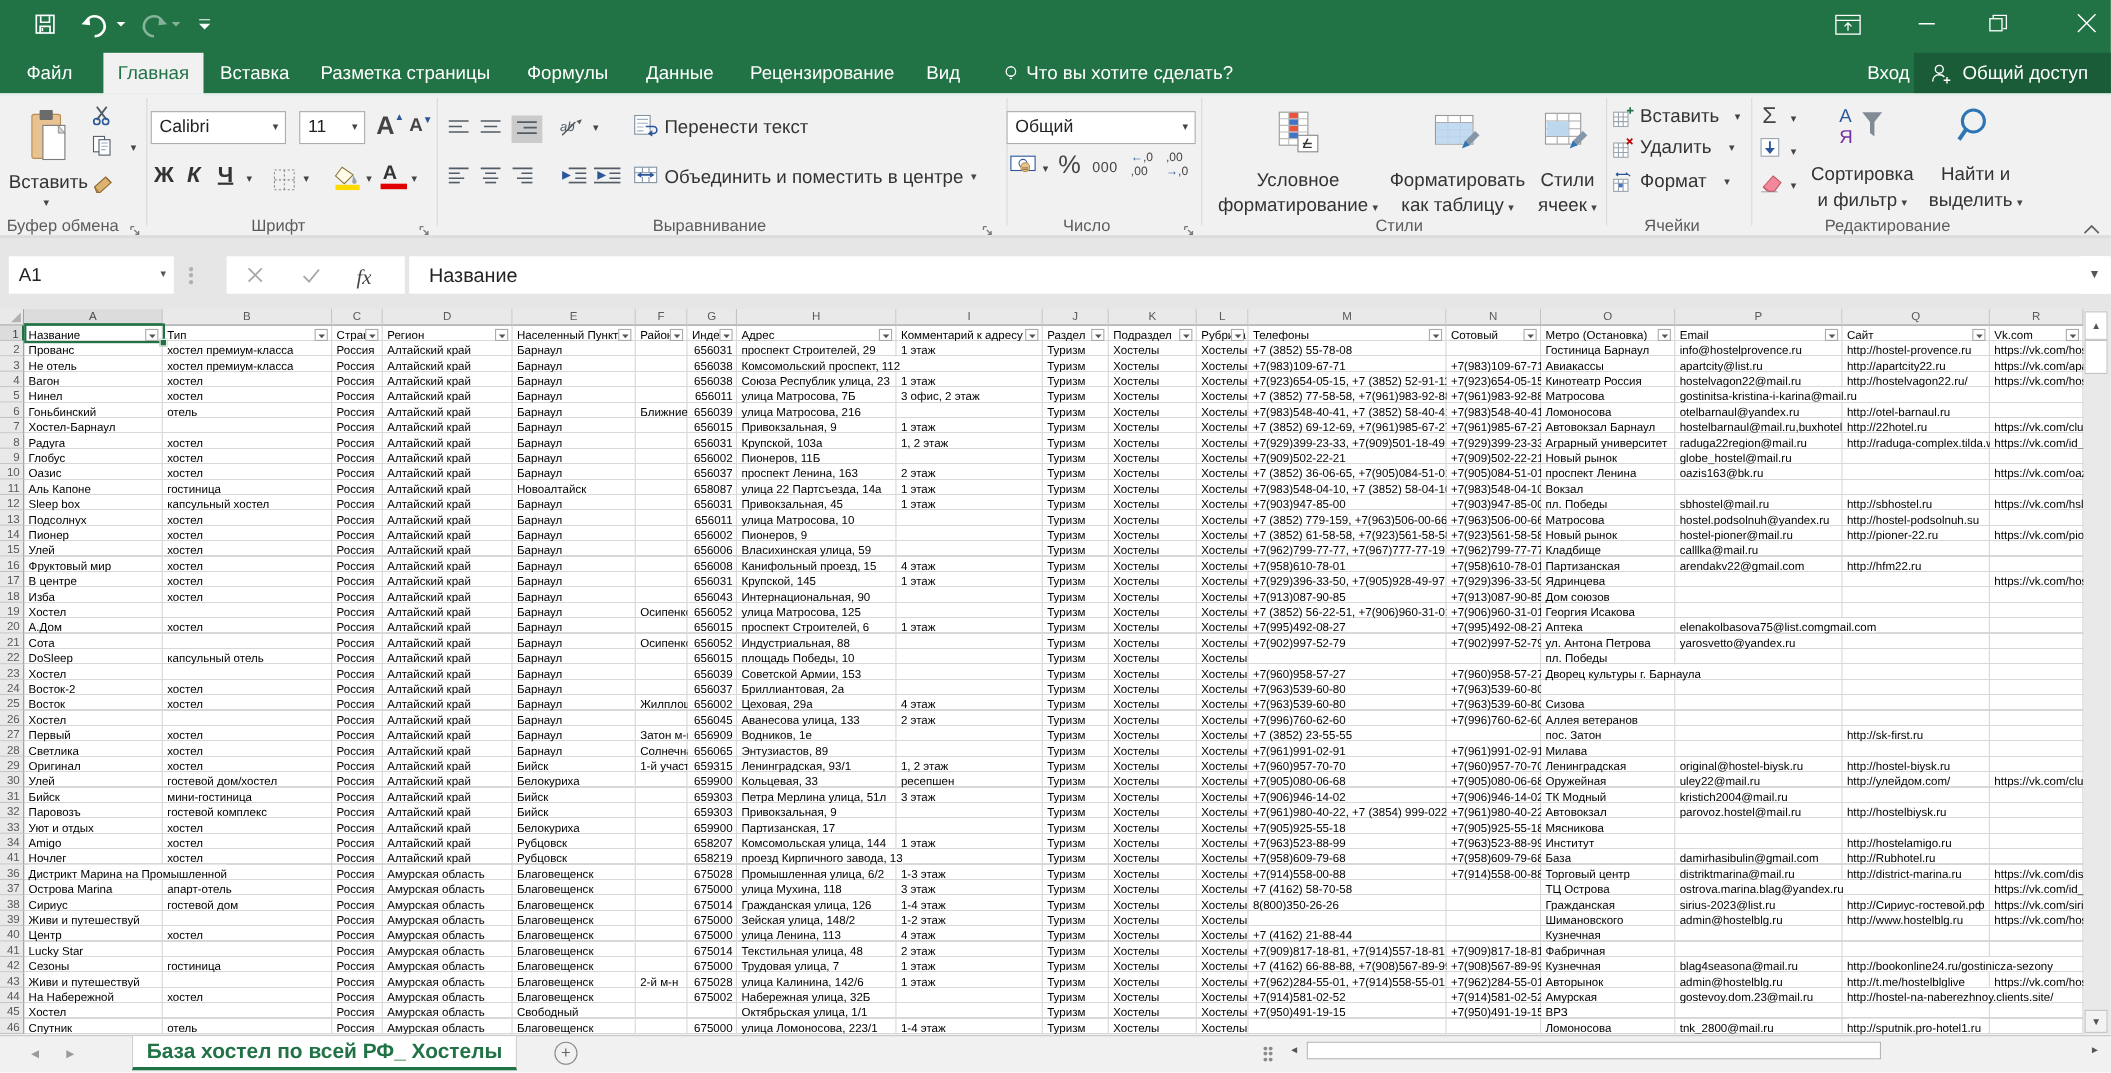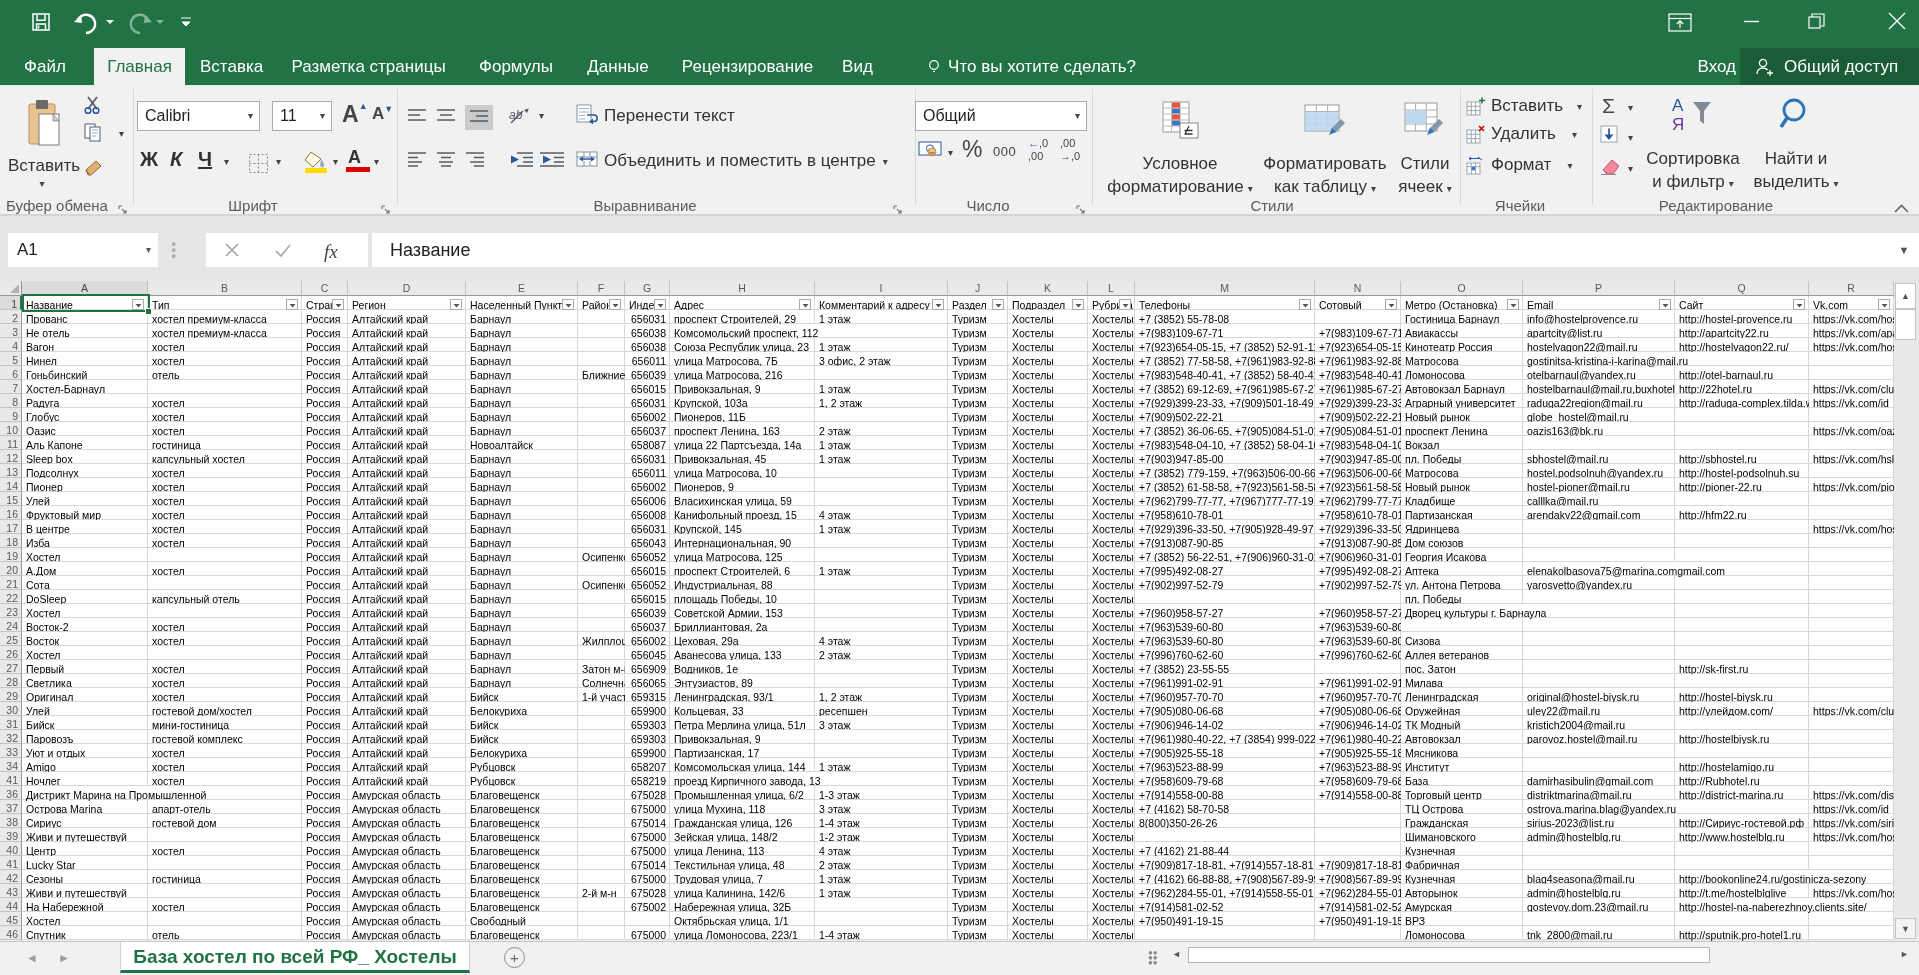--- a/index.html
+++ b/index.html
@@ -112,21 +112,21 @@
     </div>
   <div class="tabs">
     <div class="tab" style="left:24px;width:40px">Файл</div>
     <div class="tab active" style="left:94px;width:91px">Главная</div>
     <div class="tab" style="left:200px;width:63px">Вставка</div>
     <div class="tab" style="left:290px;width:157px">Разметка страницы</div>
     <div class="tab" style="left:475px;width:82px">Формулы</div>
     <div class="tab" style="left:584px;width:68px">Данные</div>
     <div class="tab" style="left:679px;width:137px">Рецензирование</div>
     <div class="tab" style="left:841px;width:33px">Вид</div>
-    <div class="tab" style="left:896px;width:240px;text-align:right"><svg width="16" height="16" viewBox="0 0 16 16" style="vertical-align:-3px;margin-right:6px">
+    <div class="tab" style="left:896px;width:240px;text-align:center"><svg width="16" height="16" viewBox="0 0 16 16" style="vertical-align:-3px;margin-right:6px">
           <circle cx="8" cy="6" r="4.3" fill="none" stroke="#fff" stroke-width="1.2"></circle>
           <path d="M6.5 10.5h3M7 12.5h2" stroke="#fff" stroke-width="1.2"></path>
         </svg>Что вы хотите сделать?</div>
   </div>
   <div class="vhod">Вход</div>
   <div class="share"><svg width="22" height="20" viewBox="0 0 22 20" style="vertical-align:-5px;margin:0 8px 0 14px">
         <circle cx="9" cy="6" r="3.6" fill="none" stroke="#fff" stroke-width="1.3"></circle>
         <path d="M3 17c0-3.8 2.6-6 6-6 2 0 3.6.7 4.6 2" fill="none" stroke="#fff" stroke-width="1.3"></path>
         <path d="M16 13v6M13 16h6" stroke="#fff" stroke-width="1.3"></path>
       </svg>Общий доступ</div>
@@ -853,21 +853,21 @@
 <div class="cell" style="left:466px;top:562px;width:112px"><span class="t">Барнаул</span></div>
 <div class="cell num" style="left:625px;top:562px;width:45px"><span class="t">656015</span></div>
 <div class="cell" style="left:670px;top:562px;width:145px"><span class="t">проспект Строителей, 6</span></div>
 <div class="cell" style="left:815px;top:562px;width:133px"><span class="t">1 этаж</span></div>
 <div class="cell" style="left:948px;top:562px;width:60px"><span class="t">Туризм</span></div>
 <div class="cell" style="left:1008px;top:562px;width:80px"><span class="t">Хостелы</span></div>
 <div class="cell" style="left:1088px;top:562px;width:47px"><span class="t">Хостелы</span></div>
 <div class="cell" style="left:1135px;top:562px;width:180px"><span class="t">+7(995)492-08-27</span></div>
 <div class="cell" style="left:1315px;top:562px;width:86px"><span class="t">+7(995)492-08-27</span></div>
 <div class="cell" style="left:1401px;top:562px;width:122px"><span class="t">Аптека</span></div>
-<div class="cell ovf" style="left:1523px;top:562px;width:152px"><span class="t">elenakolbasova75@marina.comgmail.com</span></div>
+<div class="cell ovf" style="left:1523px;top:562px;width:152px"><span class="t">elenakolbasova75@list.comgmail.com</span></div>
 <div class="cell" style="left:22px;top:576px;width:126px"><span class="t">Сота</span></div>
 <div class="cell" style="left:302px;top:576px;width:46px"><span class="t">Россия</span></div>
 <div class="cell" style="left:348px;top:576px;width:118px"><span class="t">Алтайский край</span></div>
 <div class="cell" style="left:466px;top:576px;width:112px"><span class="t">Барнаул</span></div>
 <div class="cell" style="left:578px;top:576px;width:47px"><span class="t">Осипенко</span></div>
 <div class="cell num" style="left:625px;top:576px;width:45px"><span class="t">656052</span></div>
 <div class="cell" style="left:670px;top:576px;width:145px"><span class="t">Индустриальная, 88</span></div>
 <div class="cell" style="left:948px;top:576px;width:60px"><span class="t">Туризм</span></div>
 <div class="cell" style="left:1008px;top:576px;width:80px"><span class="t">Хостелы</span></div>
 <div class="cell" style="left:1088px;top:576px;width:47px"><span class="t">Хостелы</span></div>

